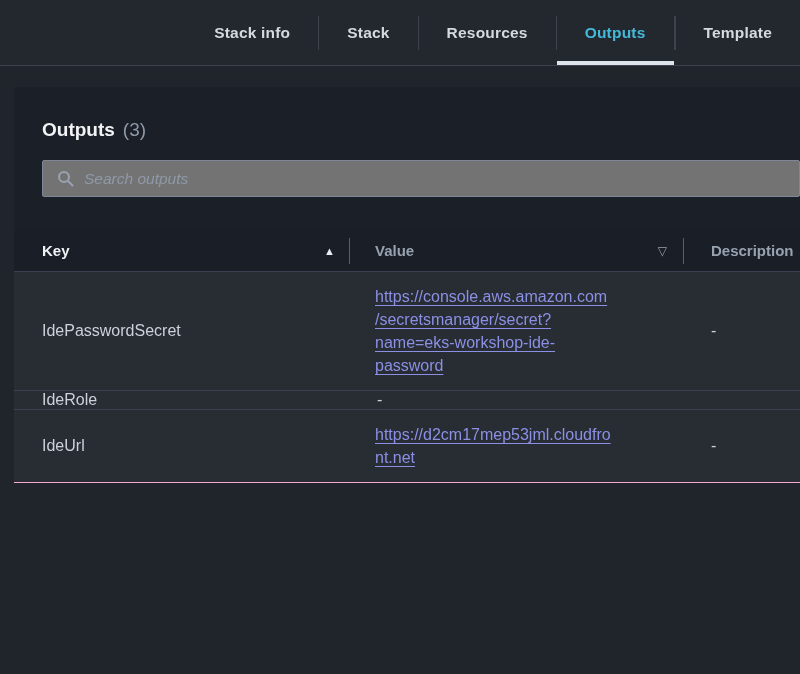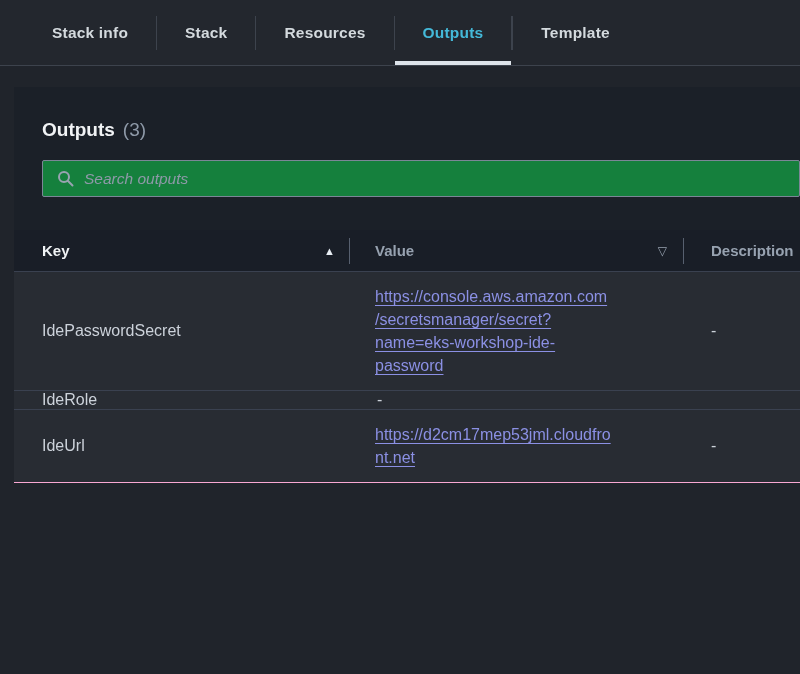--- a/index.html
+++ b/index.html
@@ -13,20 +13,21 @@
   
   .tabbar {
     display: flex;
     align-items: stretch;
     height: 66px;
     padding-left: 24px;
     border-bottom: 1px solid #3d434d;
     white-space: nowrap;
     overflow: hidden;
     background: #23272e;
+    justify-content: flex-end;
   }
   .tab {
     display: flex;
     align-items: center;
     padding: 0 28px;
     font-size: 15.5px;
     font-weight: 700;
     color: #d4dade;
     cursor: pointer;
     letter-spacing: 0.2px;
@@ -54,21 +55,21 @@
   .panel-title { font-size: 19px; font-weight: 700; color: #f1f3f5; }
   .panel-count { font-size: 19px; font-weight: 400; color: #8e99a8; margin-left: 8px; }
 
   .search-box {
     margin-top: 17px;
     height: 37px;
     display: flex;
     align-items: center;
     border: 1px solid #7c8697;
     border-radius: 2px;
-    background: #15803d;
+    background: #737373;
   }
   .search-box svg { margin: 0 10px 0 14px; flex: 0 0 auto; }
   .search-box input {
     flex: 1;
     background: transparent;
     border: none;
     outline: none;
     font-family: "Liberation Sans", "DejaVu Sans", sans-serif;
     font-size: 15.5px;
     color: #e8ecf0;

